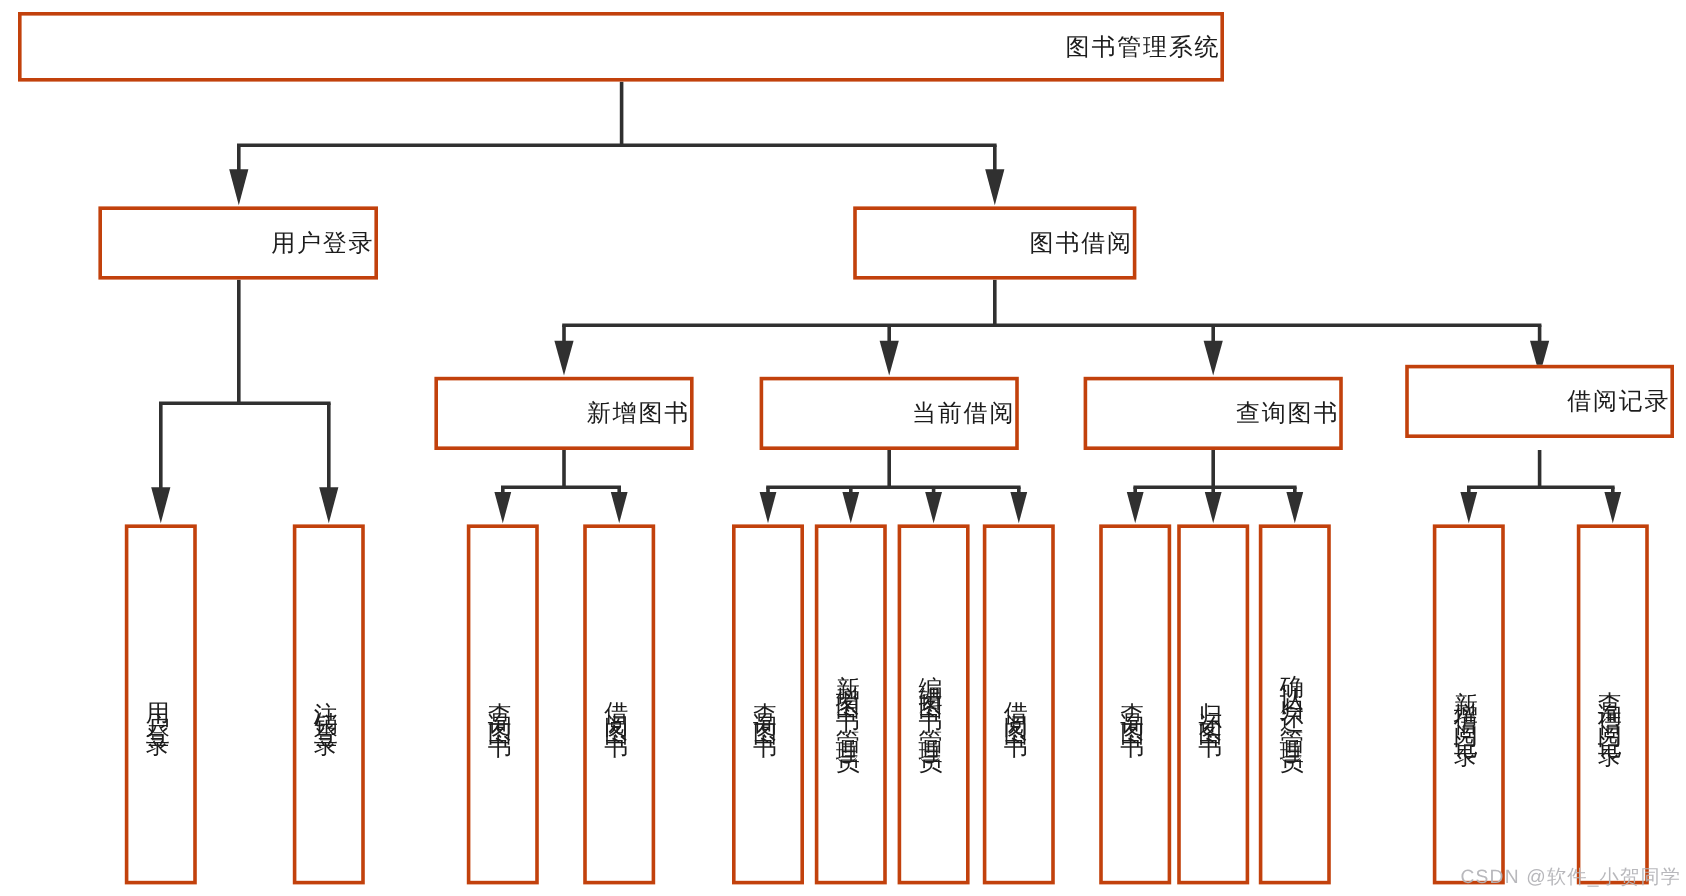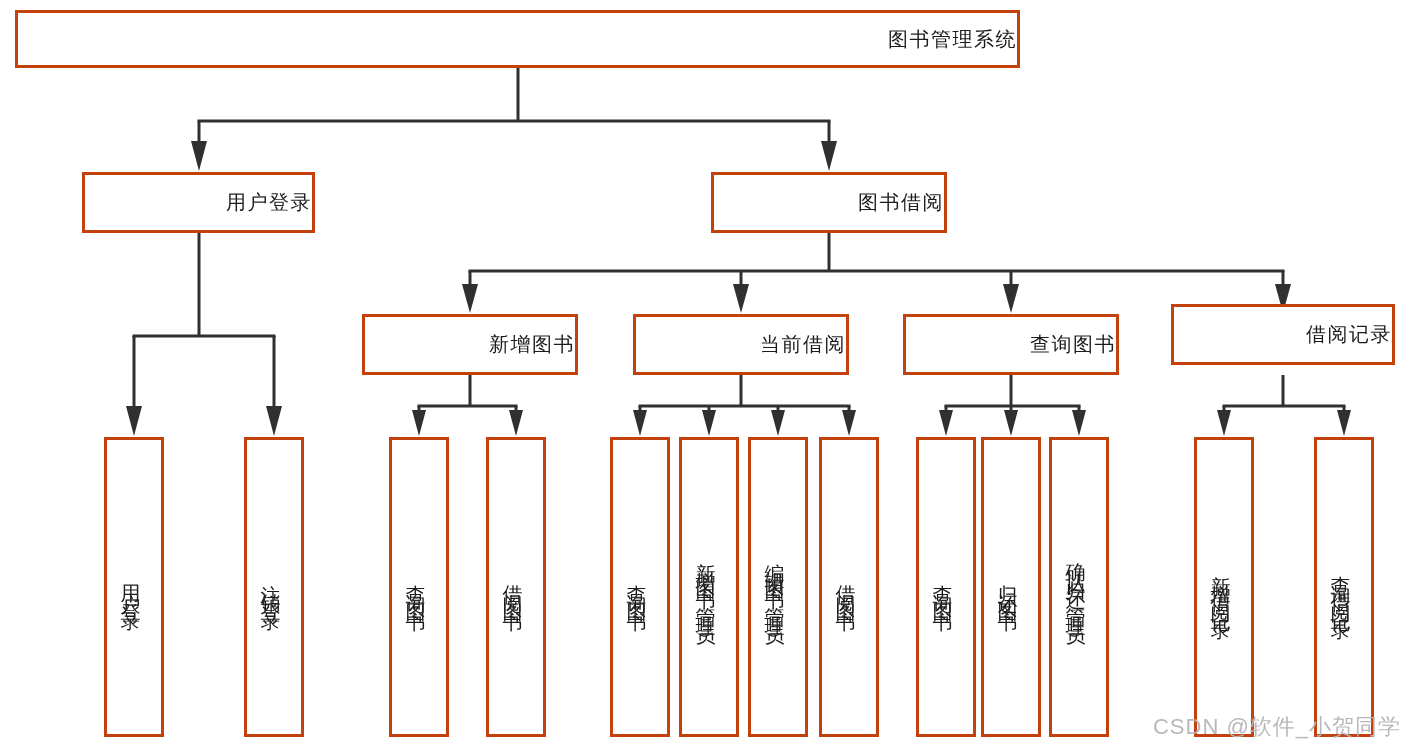--- a/index.html
+++ b/index.html
@@ -29,21 +29,21 @@
   .vlabel{
     writing-mode:vertical-rl;
     text-orientation:mixed;
     letter-spacing:9px;
     line-height:60px;
   }
   .lvl2,.lvl3{height:61px;}
   .watermark{
     position:absolute;
     right:4px;bottom:5px;
-    font-size:22px;
+    font-size:16px;
     letter-spacing:1px;
     color:#b5b5b9;
     opacity:0.95;
     white-space:nowrap;
   }
 </style>
 </head>
 <body>
 
 <div class="canvas">

